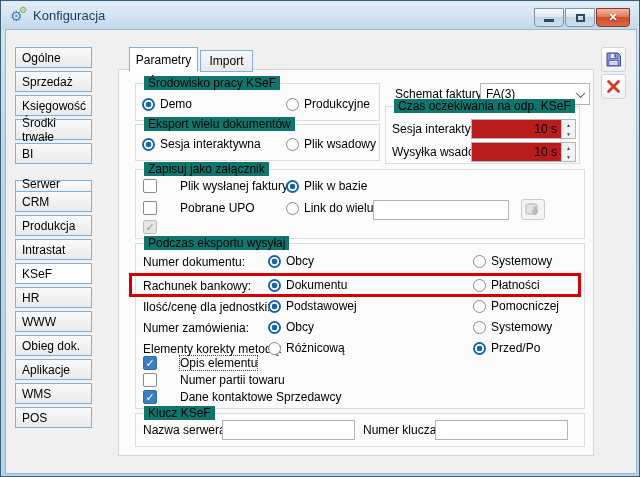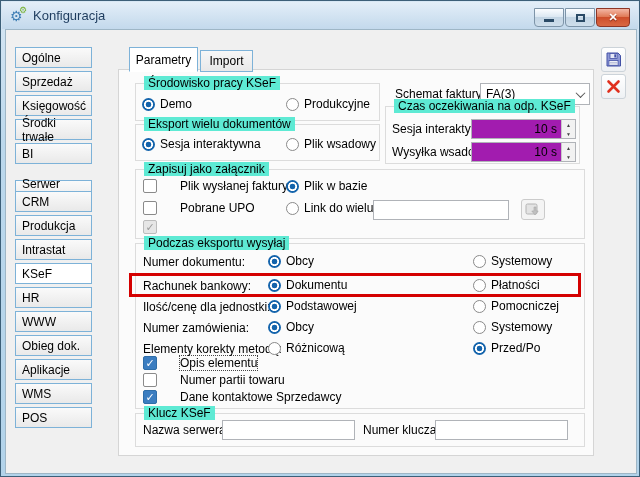--- a/index.html
+++ b/index.html
@@ -52,21 +52,21 @@
   }
   .tab.active { background:#ffffff; border-bottom:1px solid #ffffff; }
   .tab.inactive { background:linear-gradient(#f7f7f7,#e8e8e8); }
   
   .panel {
     position:absolute; left:112px; top:39px; width:476px; height:387px;
     background:#fbfbfb; border:1px solid #d5d5d5; z-index:1;
   }
   .grp { position:absolute; border:1px solid #dcdcdc; }
   .grp-title {
-    position:absolute; top:-8px; left:8px; background:#5eead4;
+    position:absolute; top:-8px; left:8px; background:#0f766e;
     padding:0 4px; font-size:12px; color:#000; white-space:nowrap;
   }
   .lbl { font-size:12px; color:#000; white-space:nowrap; }
   .opt { position:absolute; display:flex; align-items:center; gap:5px; font-size:12px; white-space:nowrap; cursor:pointer; }
   .radio { width:13px; height:13px; border-radius:50%; flex:0 0 13px; }
   .radio.off { border:1px solid #8a8a8a; background:#fff; }
   .radio.on  { background:radial-gradient(circle,#1464ac 0 2.6px,#ffffff 3.1px 4.3px,#1464ac 4.7px); }
   .chk { width:14px; height:14px; border-radius:2px; flex:0 0 14px; display:flex; align-items:center; justify-content:center; font-size:11px; line-height:12px; }
   .chk.off { border:1px solid #8a8a8a; background:#fff; }
   .chk.on  { background:#3b7dc0; border:1px solid #2e6da8; color:#fff; }
@@ -77,21 +77,21 @@
     position:absolute; height:20px; border:1px solid #b0b3b8; background:#fff;
     font-size:12px; padding:0 4px; font-family:"Liberation Sans",sans-serif;
   }
   .combo {
     position:absolute; height:22px; border:1px solid #b0b3b8; background:#fff;
     display:flex; align-items:center; cursor:pointer;
   }
   .combo .val { flex:1; font-size:12px; padding-left:5px; }
   .combo .chev { width:18px; display:flex; align-items:center; justify-content:center; }
   .chev-mark { width:7px; height:7px; border-right:1.6px solid #555; border-bottom:1.6px solid #555; transform:rotate(45deg) translate(-1px,-1px); }
-  .spin { position:absolute; height:20px; border:1px solid #b0b3b8; background:#a21caf; display:flex; }
+  .spin { position:absolute; height:20px; border:1px solid #b0b3b8; background:#b91c1c; display:flex; }
   .spin .sval { flex:1; font-size:12px; text-align:right; padding:2px 4px 0 0; }
   .spin .arrows { width:14px; border-left:1px solid #c9c9c9; display:flex; flex-direction:column; background:#f2f2f2; }
   .spin .ar { flex:1; font-size:5px; color:#444; display:flex; align-items:center; justify-content:center; cursor:pointer; }
   .ps-row { position:absolute; left:0; width:100%; height:21px; }
   .ps-row .rl { position:absolute; left:7px; top:3px; }
   .ps-row .o1 { left:132px; top:2px; }
   .ps-row .o2 { left:337px; top:2px; }
   .chk-row { position:absolute; display:flex; align-items:center; gap:23px; font-size:12px; white-space:nowrap; cursor:pointer; }
   .redbox { position:absolute; left:123px; top:243px; width:452px; height:24px; border:3px solid #d40000; z-index:6; pointer-events:none; }
   .toolbtn {

